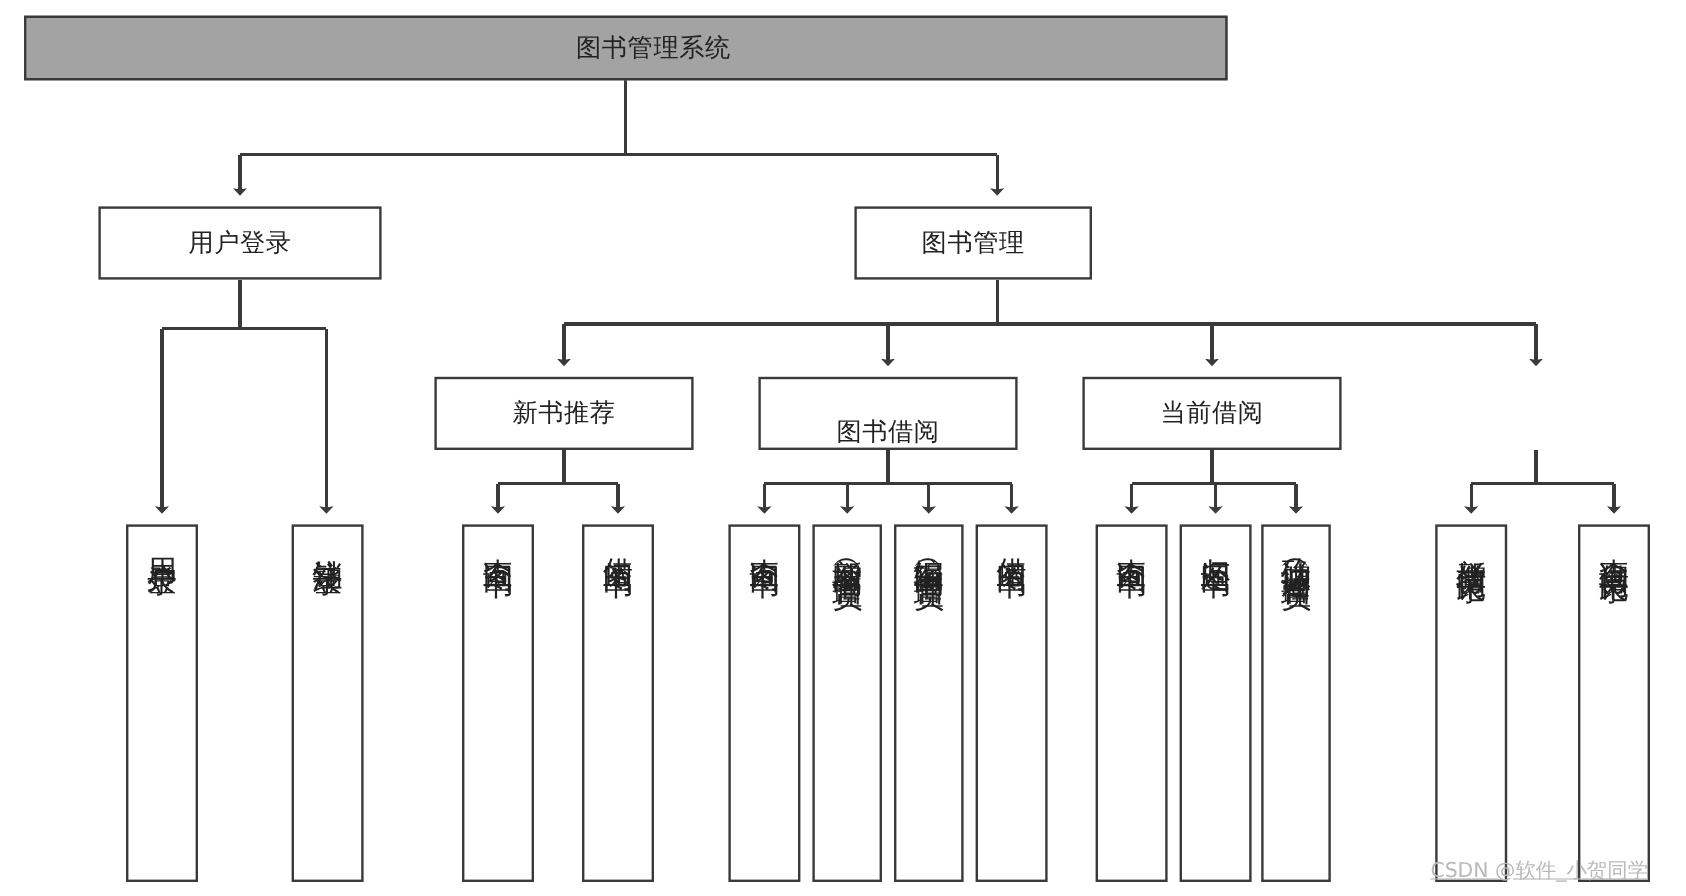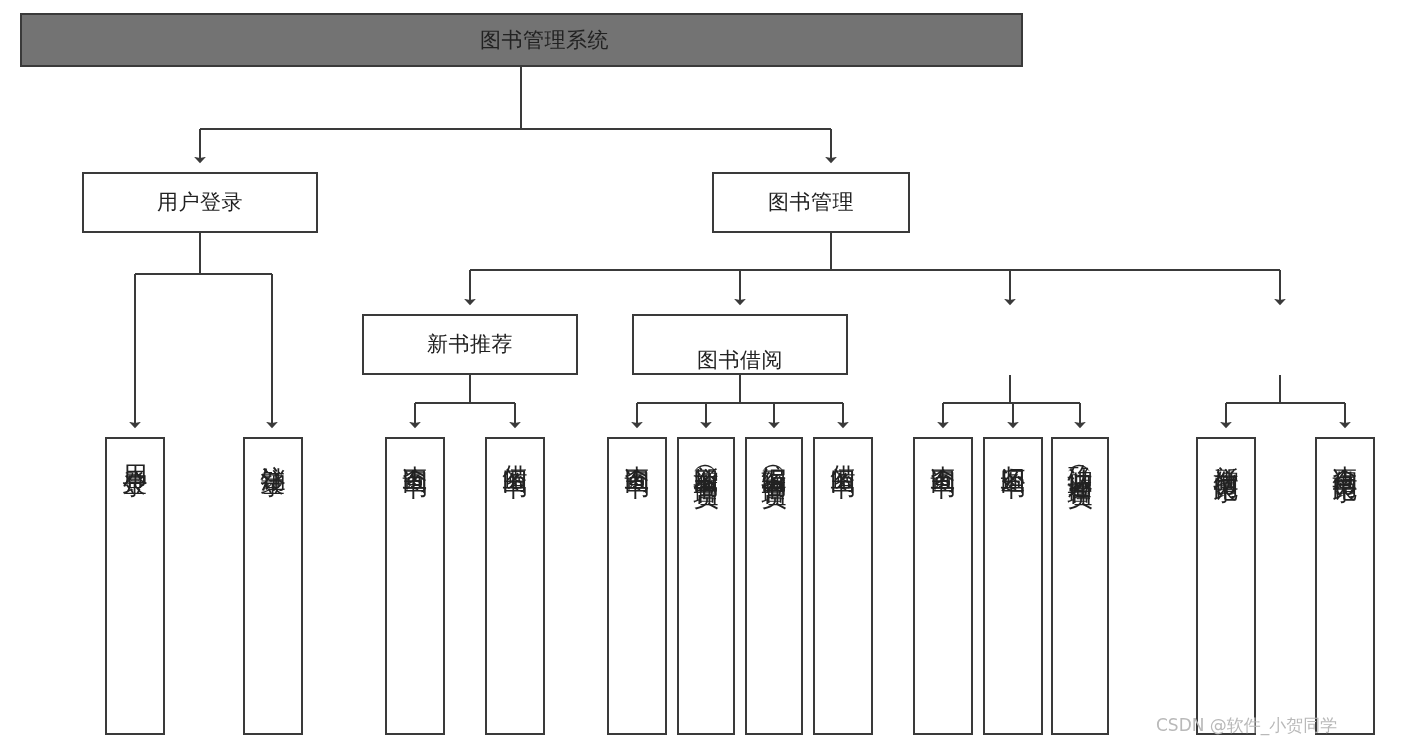--- a/index.html
+++ b/index.html
@@ -118,36 +118,39 @@
       <path d="M 1013 403 L 1013 425" marker-end="url(#arrowhead)"></path>
       <path d="M 1080 403 L 1080 425" marker-end="url(#arrowhead)"></path>
 
       <path d="M 1280 375 L 1280 403"></path>
       <path d="M 1226 403 L 1345 403"></path>
       <path d="M 1226 403 L 1226 425" marker-end="url(#arrowhead)"></path>
       <path d="M 1345 403 L 1345 425" marker-end="url(#arrowhead)"></path>
     </g>
   </svg>
 
-  <div class="node node-h" style="left: 20px; top: 13px; width: 1003px; height: 54px; border-color: rgb(58, 58, 58); background: #737373; color: rgb(34, 34, 34); padding-left: 46px;">
+  <div class="node node-h" style="left: 20px; top: 13px; width: 1003px; height: 54px; border-color: rgb(58, 58, 58); background: #a3a3a3; color: rgb(34, 34, 34); padding-left: 46px;">
     <span class="node-label">图书管理系统</span>
   </div>
 
   <div class="node node-h" style="left: 82px; top: 172px; width: 236px; height: 61px; border-color: rgb(58, 58, 58); background: rgb(255, 255, 255); color: rgb(34, 34, 34);">
     <span class="node-label">用户登录</span>
   </div>
   <div class="node node-h" style="left: 712px; top: 172px; width: 198px; height: 61px; border-color: rgb(58, 58, 58); background: rgb(255, 255, 255); color: rgb(34, 34, 34);">
     <span class="node-label">图书管理</span>
   </div>
 
   <div class="node node-h" style="left: 362px; top: 314px; width: 216px; height: 61px; border-color: rgb(58, 58, 58); background: rgb(255, 255, 255); color: rgb(34, 34, 34);">
     <span class="node-label">新书推荐</span>
   </div>
   <div class="node node-h" style="left: 632px; top: 314px; width: 216px; height: 61px; border-color: rgb(58, 58, 58); background: rgb(255, 255, 255); color: rgb(34, 34, 34); align-items: flex-end;">
     <span class="node-label">图书借阅</span>
+  </div>
+  <div class="node node-h" style="left: 902px; top: 314px; width: 216px; height: 61px; border-color: rgb(58, 58, 58); background: rgb(255, 255, 255); color: rgb(34, 34, 34);">
+    <span class="node-label">当前借阅</span>
   </div>
 
   <div class="node node-v" style="left: 105px; top: 437px; width: 60px; height: 298px; border-color: rgb(58, 58, 58); background: rgb(255, 255, 255); color: rgb(34, 34, 34);">
     <span class="node-label">用户登录</span>
   </div>
   <div class="node node-v" style="left: 243px; top: 437px; width: 60px; height: 298px; border-color: rgb(58, 58, 58); background: rgb(255, 255, 255); color: rgb(34, 34, 34);">
     <span class="node-label">注销登录</span>
   </div>
   <div class="node node-v" style="left: 385px; top: 437px; width: 60px; height: 298px; border-color: rgb(58, 58, 58); background: rgb(255, 255, 255); color: rgb(34, 34, 34);">
     <span class="node-label">查询图书</span>
@@ -176,15 +179,15 @@
   <div class="node node-v" style="left: 1051px; top: 437px; width: 58px; height: 298px; border-color: rgb(58, 58, 58); background: rgb(255, 255, 255); color: rgb(34, 34, 34);">
     <span class="node-label">确认归还（管理员）</span>
   </div>
   <div class="node node-v" style="left: 1196px; top: 437px; width: 60px; height: 298px; border-color: rgb(58, 58, 58); background: rgb(255, 255, 255); color: rgb(34, 34, 34);">
     <span class="node-label">新增借阅记录</span>
   </div>
   <div class="node node-v" style="left: 1315px; top: 437px; width: 60px; height: 298px; border-color: rgb(58, 58, 58); background: rgb(255, 255, 255); color: rgb(34, 34, 34);">
     <span class="node-label">查询借阅记录</span>
   </div>
 
-  <div class="watermark" style="left: 1156px; top: 714px; color: rgb(185, 185, 185);">CSDN @软件_小贺同学</div>
+  <div class="watermark" style="left: 1192px; top: 714px; color: rgb(185, 185, 185); text-decoration: underline;">CSDN @软件_小贺同学</div>
 
 </div>
 
 </body></html>

